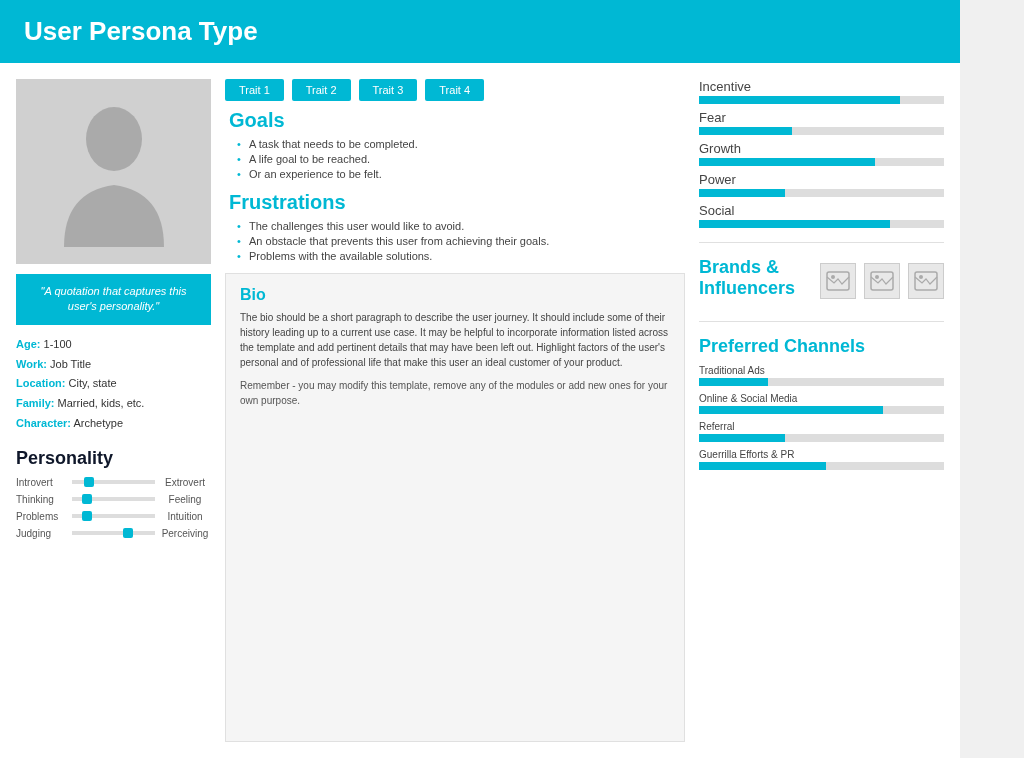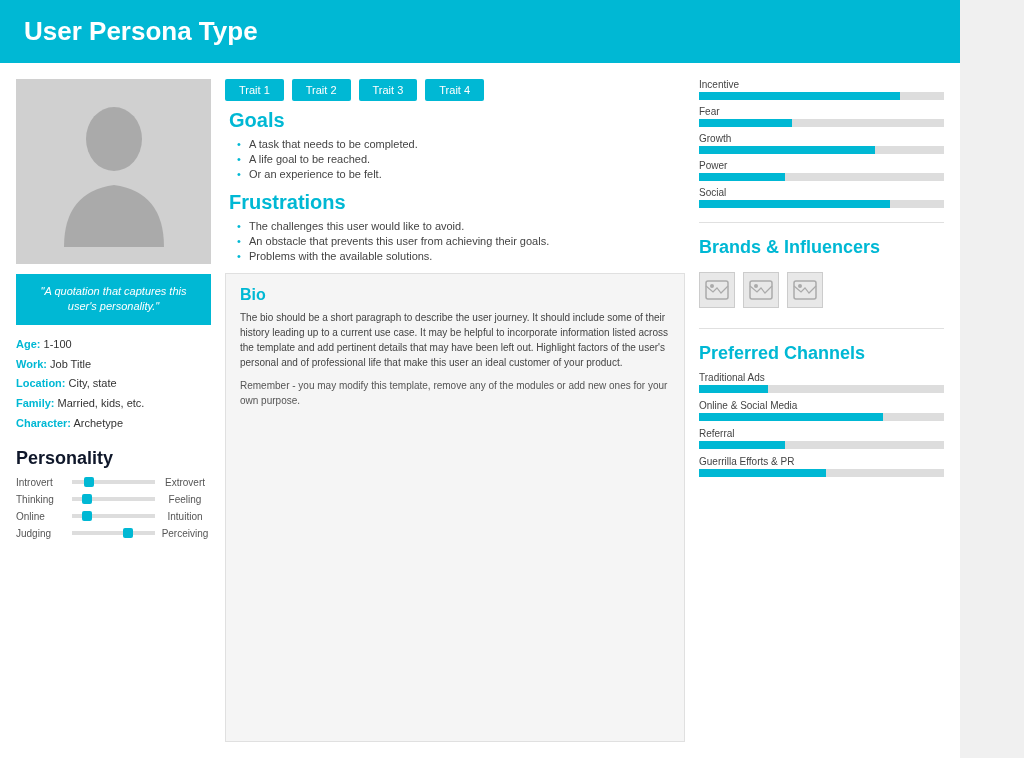--- a/index.html
+++ b/index.html
@@ -227,40 +227,40 @@
       gap: 6px;
     }
 
     .motivation-item {
       display: flex;
       flex-direction: column;
       gap: 2px;
     }
 
     .motivation-label {
-      font-size: 10px;
+      font-size: 13px;
       color: #444;
     }
 
     .bar-track {
       width: 100%;
       height: 8px;
       background: #ddd;
       border-radius: 0;
       overflow: hidden;
     }
 
     .bar-fill {
       height: 100%;
       background: #00b8d4;
     }
 
     .brands-section {
       display: flex;
-      flex-direction: column;
+      flex-direction: row;
     }
 
     .brands-icons {
       display: flex;
       gap: 8px;
       padding: 6px 0;
     }
 
     .brand-icon-placeholder {
       width: 36px;
@@ -366,21 +366,21 @@
     <span class="right-label">Extrovert</span>
   </div>
             <div class="personality-row">
     <span class="left-label">Thinking</span>
     <div class="slider-track">
       <div class="slider-indicator" style="left: calc(18% - 5px);"></div>
     </div>
     <span class="right-label">Feeling</span>
   </div>
             <div class="personality-row">
-    <span class="left-label">Online</span>
+    <span class="left-label">Problems</span>
     <div class="slider-track">
       <div class="slider-indicator" style="left: calc(18% - 5px);"></div>
     </div>
     <span class="right-label">Intuition</span>
   </div>
             <div class="personality-row">
     <span class="left-label">Judging</span>
     <div class="slider-track">
       <div class="slider-indicator" style="left: calc(68% - 5px);"></div>
     </div>

